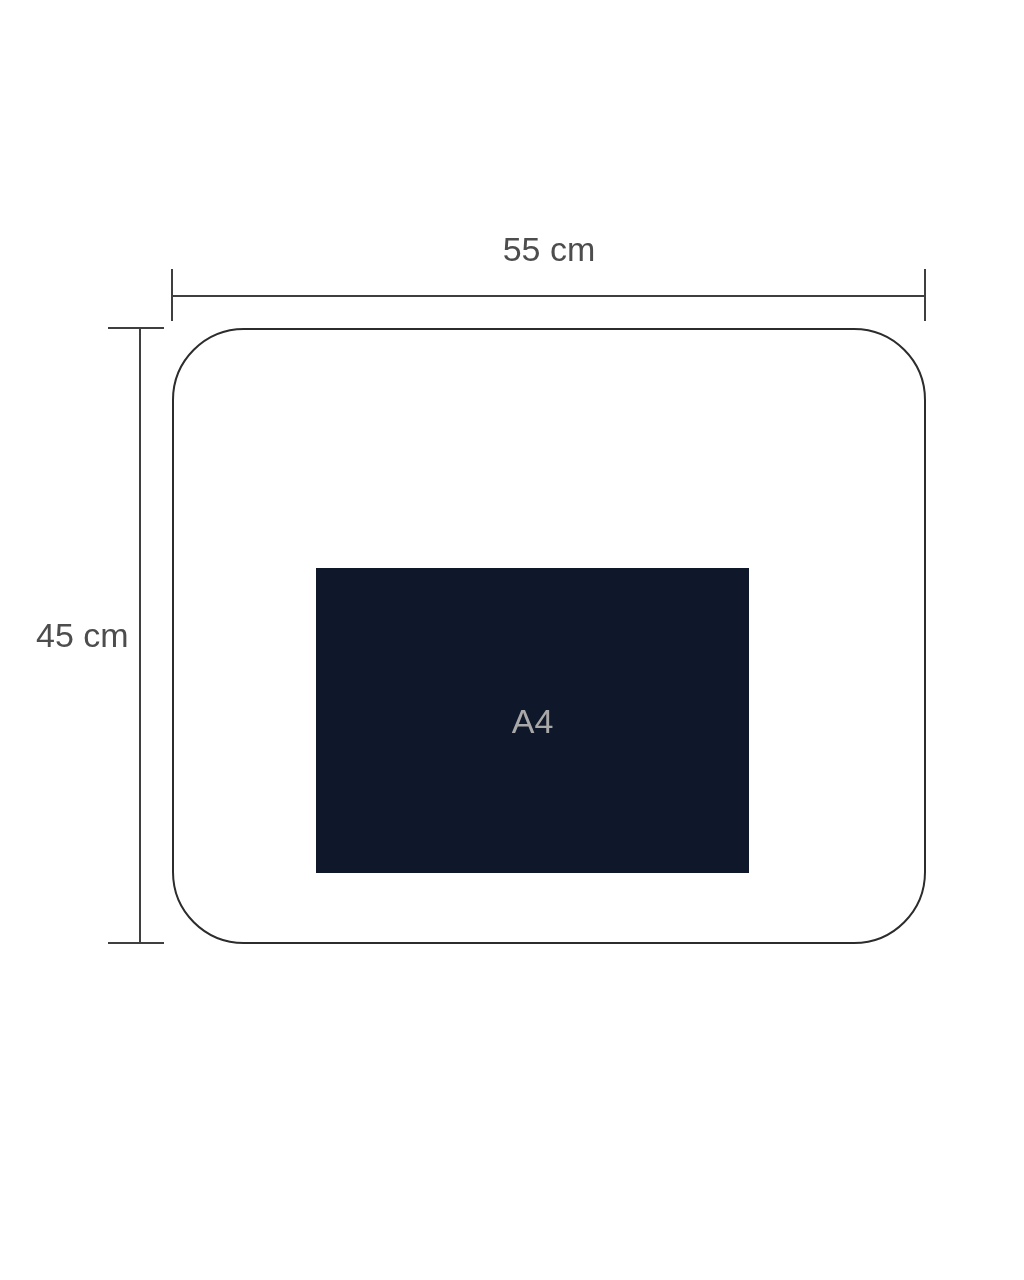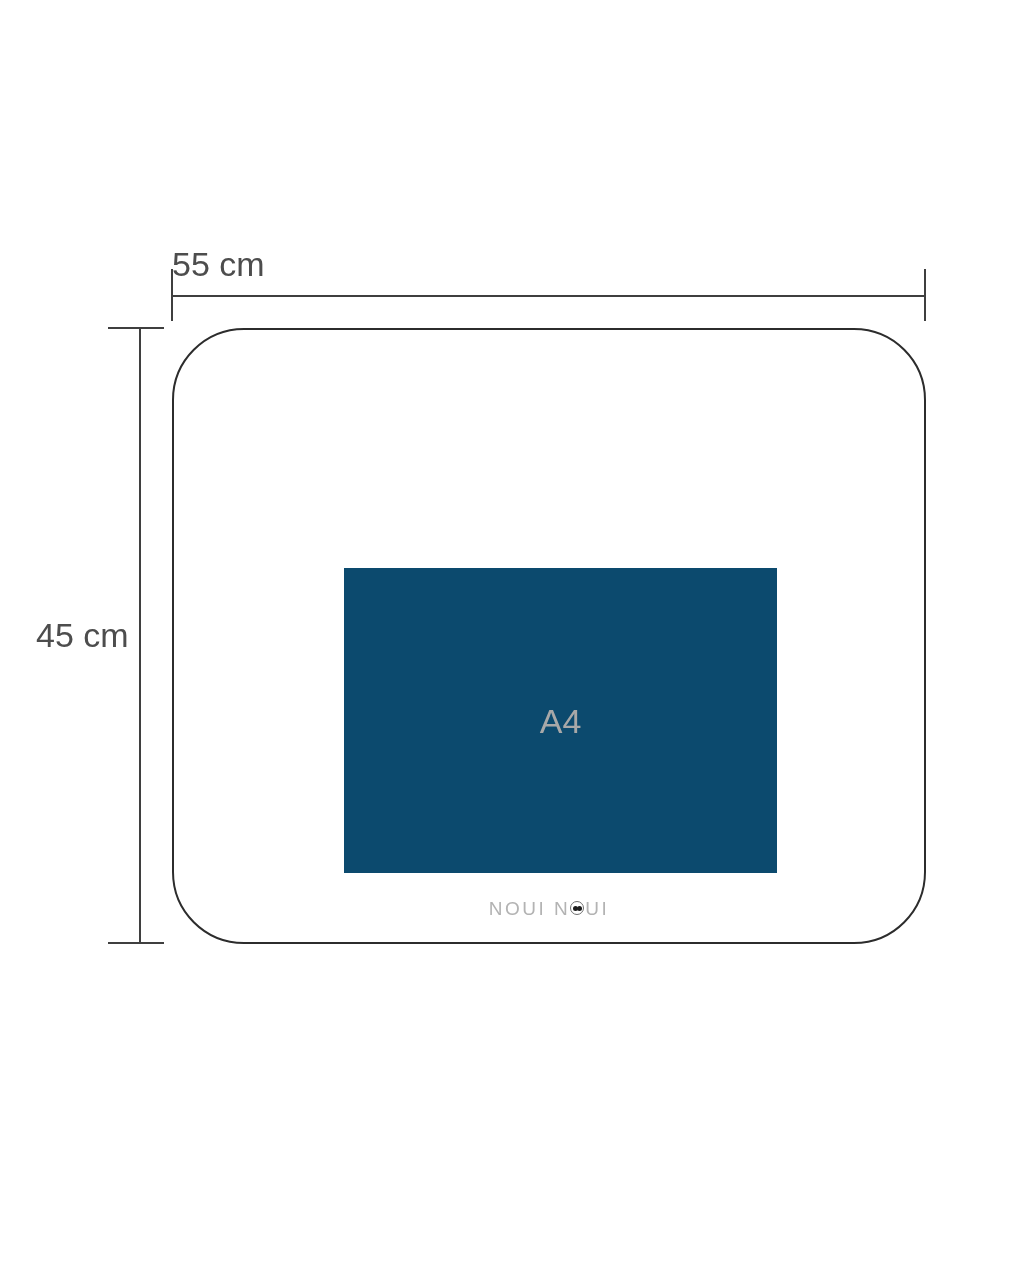--- a/index.html
+++ b/index.html
@@ -19,22 +19,23 @@
   
   .dim-label {
     position: absolute;
     color: #4d4d4d;
     font-size: 34px;
     line-height: 1;
     white-space: nowrap;
   }
   .dim-label.width {
     left: 172px;
-    top: 247px;
+    top: 232px;
     width: 754px;
+    text-align: center;
   }
   .dim-label.height {
     left: 36px;
     top: 618px;
     text-align: right;
   }
 
   
   .dim-line-h {
     position: absolute;
@@ -81,25 +82,25 @@
     height: 616px;
     box-sizing: border-box;
     border: 2px solid #2c2c2c;
     border-radius: 72px;
     background: #ffffff;
   }
 
   
   .a4-ref {
     position: absolute;
-    left: 344px;
+    left: 316px;
     top: 568px;
     width: 433px;
     height: 305px;
-    background: #0c4a6e;
+    background: #0f172a;
     display: flex;
     align-items: center;
     justify-content: center;
   }
   .a4-ref .a4-label {
     color: #a8a8a8;
     font-size: 34px;
     line-height: 1;
   }
 
@@ -153,22 +154,14 @@
   <div class="dim-line-v"></div>
   <div class="tick-h top"></div>
   <div class="tick-h bottom"></div>
 
   <div class="placemat"></div>
 
   <div class="a4-ref">
     <span class="a4-label">A4</span>
   </div>
 
-  <div class="brand">
-    <span>NOUI N</span>
-    <span class="logo-o">
-      <span class="eye"></span>
-      <span class="eye"></span>
-    </span>
-    <span>UI</span>
-  </div>
 
 </div>
 
 </body></html>

